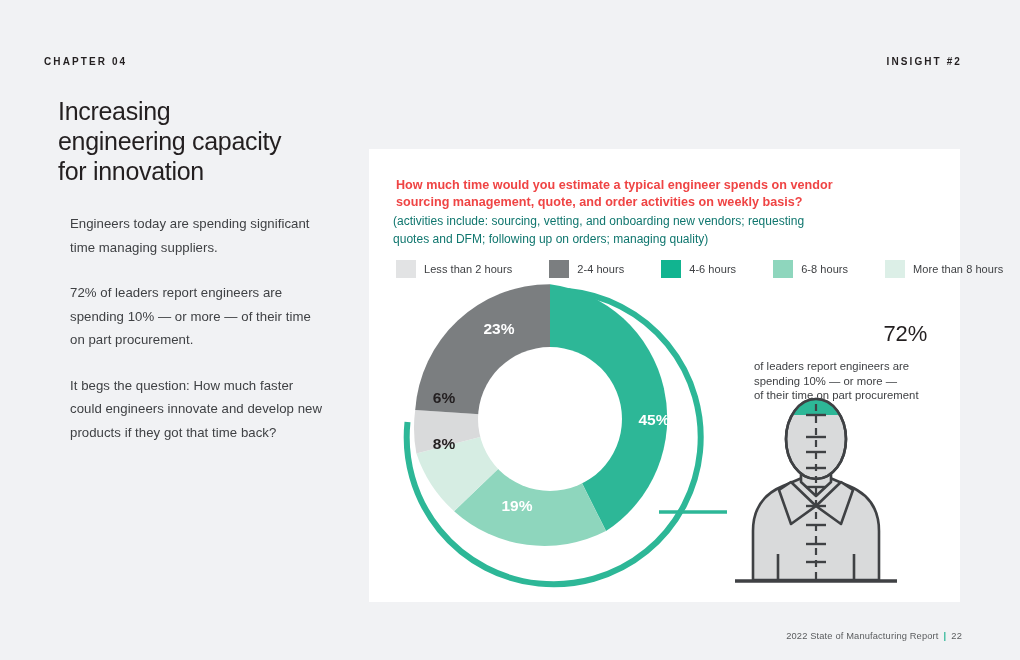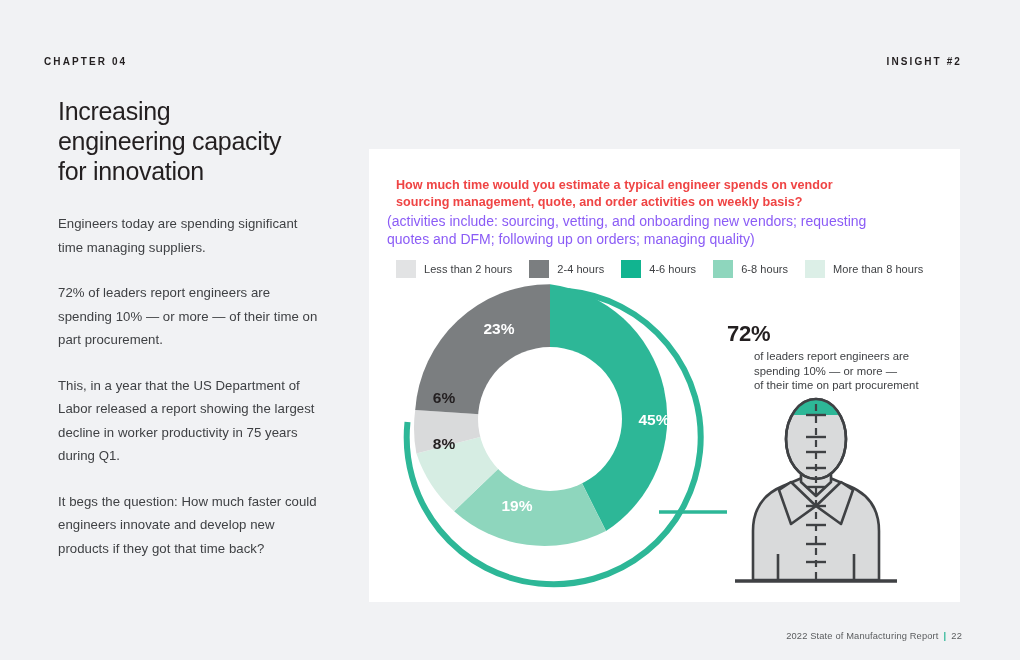--- a/index.html
+++ b/index.html
@@ -24,63 +24,63 @@
 
   
   .left-col{position:absolute;left:58px;top:96px;width:266px;}
   .headline{
     font-size:25px;line-height:30px;font-weight:400;
     color:#231f20;letter-spacing:-0.3px;margin:0 0 26px 0;
     white-space:pre-line;
   }
   .para{
     font-size:13.2px;line-height:23.5px;color:#3f4144;
-    margin:0 0 22px 0;letter-spacing:0.05px;
+    margin:0 0 22px 12px;letter-spacing:0.05px;
   }
   .para:last-child{margin-bottom:0;}
 
   
   .card{
     position:absolute;left:369px;top:149px;
     width:591px;height:453px;background:#ffffff;
   }
   .q-title{
     position:absolute;left:27px;top:28px;width:540px;
     font-size:12.6px;line-height:17px;font-weight:700;color:#ef4444;
     white-space:pre-line;letter-spacing:0.02px;
   }
   .q-sub{
-    position:absolute;left:18px;top:64px;width:545px;
-    font-size:14px;line-height:17.5px;color:#8b5cf6;
+    position:absolute;left:24px;top:64px;width:545px;
+    font-size:12px;line-height:17.5px;color:#0f766e;
     white-space:pre-line;letter-spacing:0.02px;
   }
 
   
   .legend{
     position:absolute;left:27px;top:111px;
-    display:flex;align-items:center;
+    display:flex;align-items:center;gap:20px;
   }
   .legend-item{display:flex;align-items:center;margin-right:17px;}
   .legend-item:last-child{margin-right:0;}
   .swatch{width:20px;height:18px;margin-right:8px;flex:none;}
   .legend-label{font-size:11px;color:#3f4144;white-space:nowrap;letter-spacing:0.05px;}
 
   
   .donut-wrap{position:absolute;left:0px;top:130px;width:360px;height:320px;}
   .donut-svg{position:absolute;left:0;top:0;}
   .slice-label{
     font-family:"Liberation Sans",sans-serif;
     font-size:15.5px;font-weight:700;
   }
 
   
   .callout{position:absolute;left:358px;top:172px;width:200px;}
   .callout-big{
-    font-size:22px;font-weight:700;color:#231f20;
-    line-height:26px;letter-spacing:-0.2px;margin-bottom:2px;
+    font-size:22px;font-weight:400;color:#231f20;
+    line-height:26px;letter-spacing:-0.2px;margin-bottom:12px;text-align:right;
   }
   .callout-text{
     font-size:11.3px;line-height:14.6px;color:#3f4144;
     white-space:pre-line;letter-spacing:0.02px;margin-left:27px;
   }
 
   
   .person{position:absolute;left:352px;top:245px;width:190px;height:200px;}
 
   
@@ -98,21 +98,20 @@
 
   <div class="eyebrow left">CHAPTER 04</div>
   <div class="eyebrow right">INSIGHT #2</div>
 
   <div class="left-col">
     <h1 class="headline">Increasing
 engineering capacity
 for innovation</h1>
     <p class="para">Engineers today are spending significant time managing suppliers.</p>
     <p class="para">72% of leaders report engineers are spending 10% — or more — of their time on part procurement.</p>
-    <p class="para">This, in a year that the US Department of Labor released a report showing the largest decline in worker productivity in 75 years during Q1.</p>
     <p class="para">It begs the question: How much faster could engineers innovate and develop new products if they got that time back?</p>
   </div>
 
   <div class="card">
 
     <div class="q-title">How much time would you estimate a typical engineer spends on vendor
 sourcing management, quote, and order activities on weekly basis?</div>
     <div class="q-sub">(activities include: sourcing, vetting, and onboarding new vendors; requesting
 quotes and DFM; following up on orders; managing quality)</div>
 

